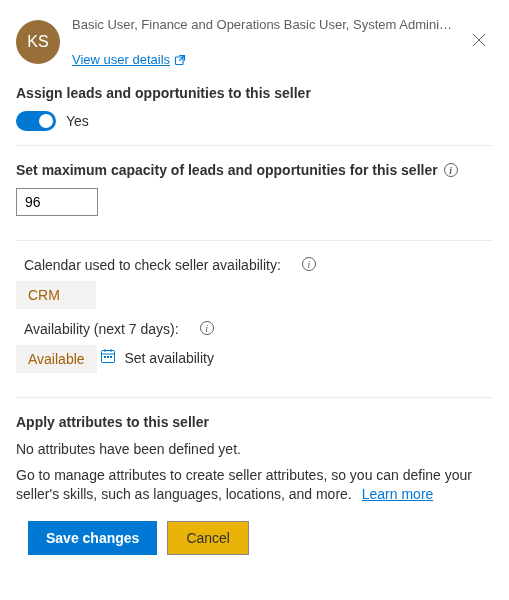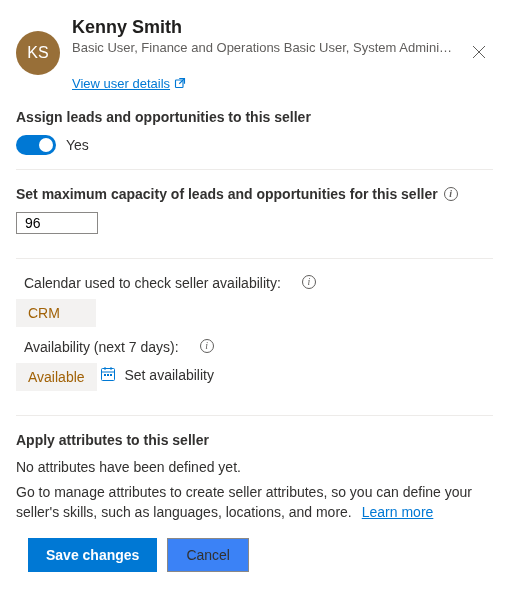--- a/index.html
+++ b/index.html
@@ -130,21 +130,21 @@
     align-items: center;
     justify-content: center;
     font-size: 10px;
     color: #605e5c;
     font-style: italic;
     font-family: Georgia, serif;
     cursor: default;
   }
   .num-input {
     width: 82px;
-    height: 22px;
+    height: 28px;
     border: 1px solid #8a8886;
     padding: 0 8px;
     font-size: 14px;
     margin-bottom: 12px;
   }
   .readonly-pill {
     display: inline-block;
     background: #f3f2f1;
     color: #a16207;
     padding: 6px 12px;
@@ -185,40 +185,39 @@
   .btn-primary {
     background: #0078d4;
     color: #fff;
     border: none;
     padding: 8px 18px;
     font-size: 14px;
     cursor: pointer;
     font-weight: 600;
   }
   .btn-secondary {
-    background: #3b82f6;
+    background: #eab308;
     color: #323130;
     border: 1px solid #8a8886;
     padding: 8px 18px;
     font-size: 14px;
     cursor: pointer;
   }
   .open-icon svg { display:block; }
 </style>
 </head>
 <body>
 
 
 
 <div class="header">
   <div class="avatar">
     <span>KS</span>
   </div>
   <div class="header-text">
-    <div class="user-name">Kenny Smith</div>
     <div class="user-roles">Basic User, Finance and Operations Basic User, System Administr…</div>
     <a class="view-details">
       <span>View user details</span>
       <span class="open-icon">
         <svg width="12" height="12" viewBox="0 0 16 16" fill="none" stroke="#0078d4" stroke-width="1.5">
           <rect x="2" y="4" width="10" height="10" rx="1"></rect>
           <path d="M7 2 H14 V9"></path>
           <path d="M14 2 L7 9"></path>
         </svg>
       </span>

